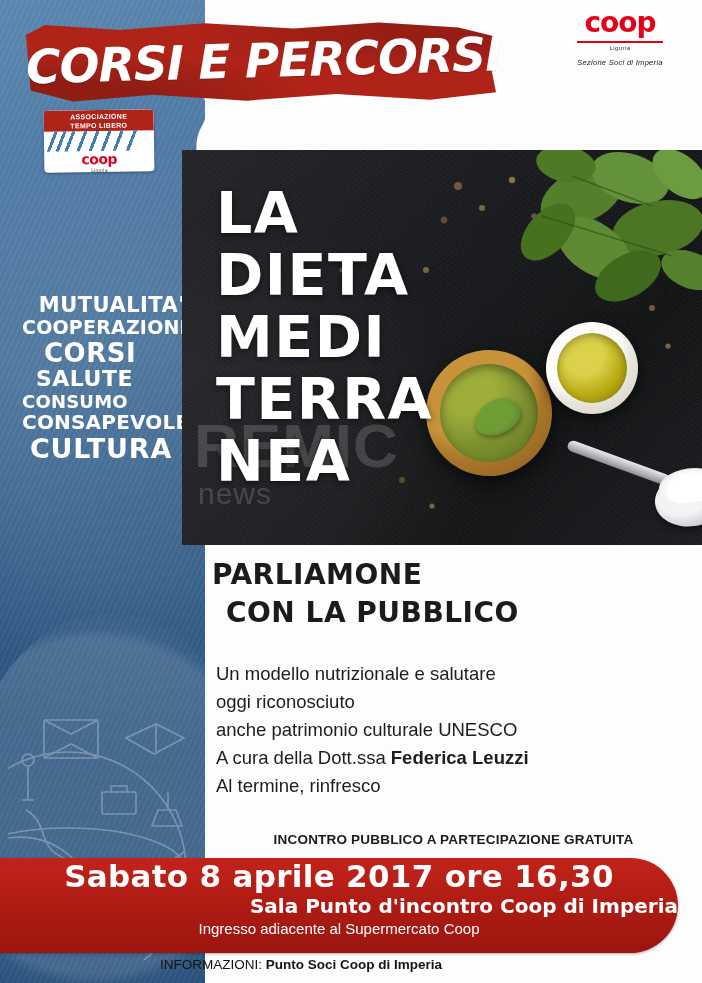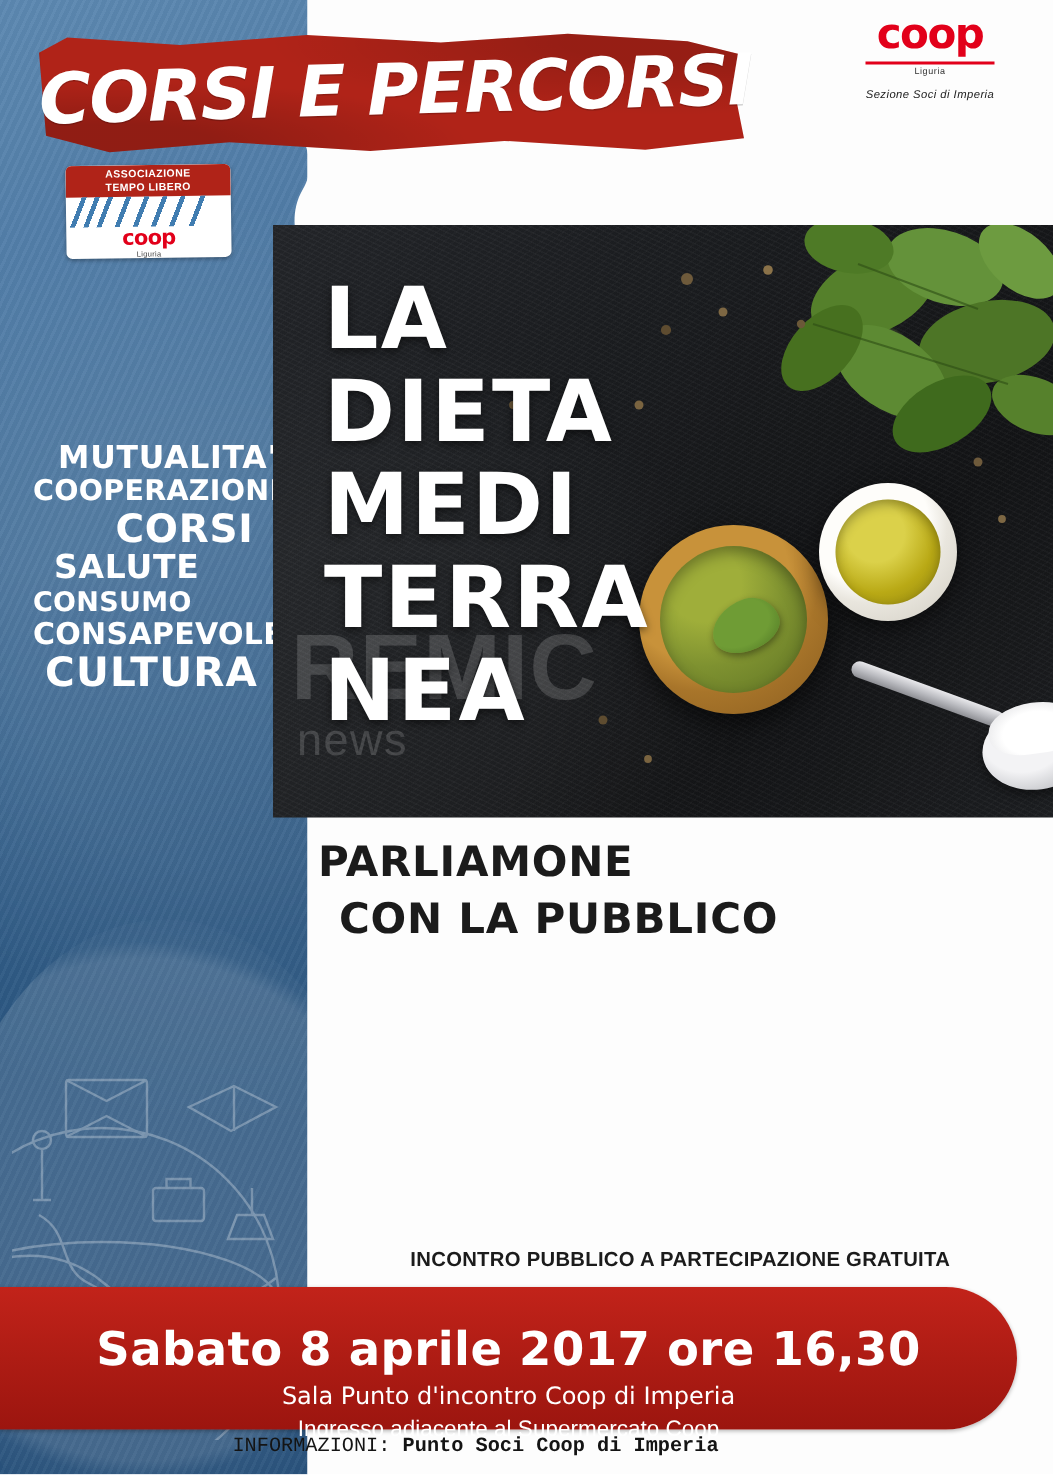--- a/index.html
+++ b/index.html
@@ -158,21 +158,21 @@
     position: absolute; left: 22px; top: 295px;
     width: 180px;
     color: #ffffff;
     font-family: "DejaVu Sans", sans-serif;
     font-weight: bold;
     text-transform: uppercase;
   }
   .kw { line-height: 1.02; white-space: nowrap; }
   .kw1 { font-size: 21px; letter-spacing: .5px; text-align: center; }
   .kw2 { font-size: 19px; letter-spacing: .2px; margin-top: 2px; }
-  .kw3 { font-size: 26px; letter-spacing: .5px; margin-top: 2px; padding-left: 22px; text-align: center; }
+  .kw3 { font-size: 26px; letter-spacing: .5px; margin-top: 2px; padding-left: 22px; }
   .kw4 { font-size: 22px; letter-spacing: .5px; margin-top: 2px; padding-left: 14px; }
   .kw5 { font-size: 18px; letter-spacing: .2px; margin-top: 2px; }
   .kw6 { font-size: 20px; letter-spacing: .2px; margin-top: 1px; }
   .kw7 { font-size: 27px; letter-spacing: .8px; margin-top: 3px; padding-left: 8px; }
 
   
   .photo {
     position: absolute;
     left: 182px; top: 150px;
     width: 520px; height: 395px;
@@ -325,45 +325,44 @@
     box-shadow: 0 1px 3px rgba(0,0,0,.3);
   }
   .banner-date {
     text-align: center;
     color: #ffffff;
     font-family: "DejaVu Sans", sans-serif;
     font-weight: bold;
     font-size: 31px;
     letter-spacing: .3px;
     line-height: 36px;
-    padding-top: 24px;
+    padding-top: 0;
   }
   .banner-place {
-    text-align: center;
+    text-align: right;
     color: #ffffff;
     font-family: "DejaVu Sans", sans-serif;
-    font-weight: normal;
-    font-size: 16px;
+    font-weight: bold;
+    font-size: 20px;
     line-height: 25px;
   }
   .banner-note {
     text-align: center;
     color: #ffffff;
     font-size: 15px;
     line-height: 20px;
     font-weight: normal;
   }
 
   .info-line {
-    position: absolute; left: 16px; top: 957px;
+    position: absolute; left: 0; top: 957px;
     width: 602px;
     text-align: center;
     font-size: 13.5px;
     color: #141414;
-    font-family: Liberation Mono, monospace;
   }
   .info-line b { font-weight: bold; }
 </style>
 </head>
 <body>
 
 <div class="poster">
 
   <div class="blue-band"></div>
 
@@ -483,20 +482,27 @@
       <span>TERRA</span>
       <span>NEA</span>
     </div>
   </div>
 
   <div class="subtitle">
     <span class="l1">PARLIAMONE</span>
     <span class="l2">CON LA PUBBLICO</span>
   </div>
 
+  <div class="body-text">
+    <div>Un modello nutrizionale e salutare</div>
+    <div>oggi riconosciuto</div>
+    <div>anche patrimonio culturale UNESCO</div>
+    <div><span>A cura della Dott.ssa </span><b>Federica Leuzzi</b></div>
+    <div>Al termine, rinfresco</div>
+  </div>
 
   <div class="free-line">INCONTRO PUBBLICO A PARTECIPAZIONE GRATUITA</div>
 
   <div class="banner">
     <div class="banner-date">Sabato 8 aprile 2017 ore 16,30</div>
     <div class="banner-place">Sala Punto d'incontro Coop di Imperia</div>
     <div class="banner-note">Ingresso adiacente al Supermercato Coop</div>
   </div>
 
   <div class="info-line">

